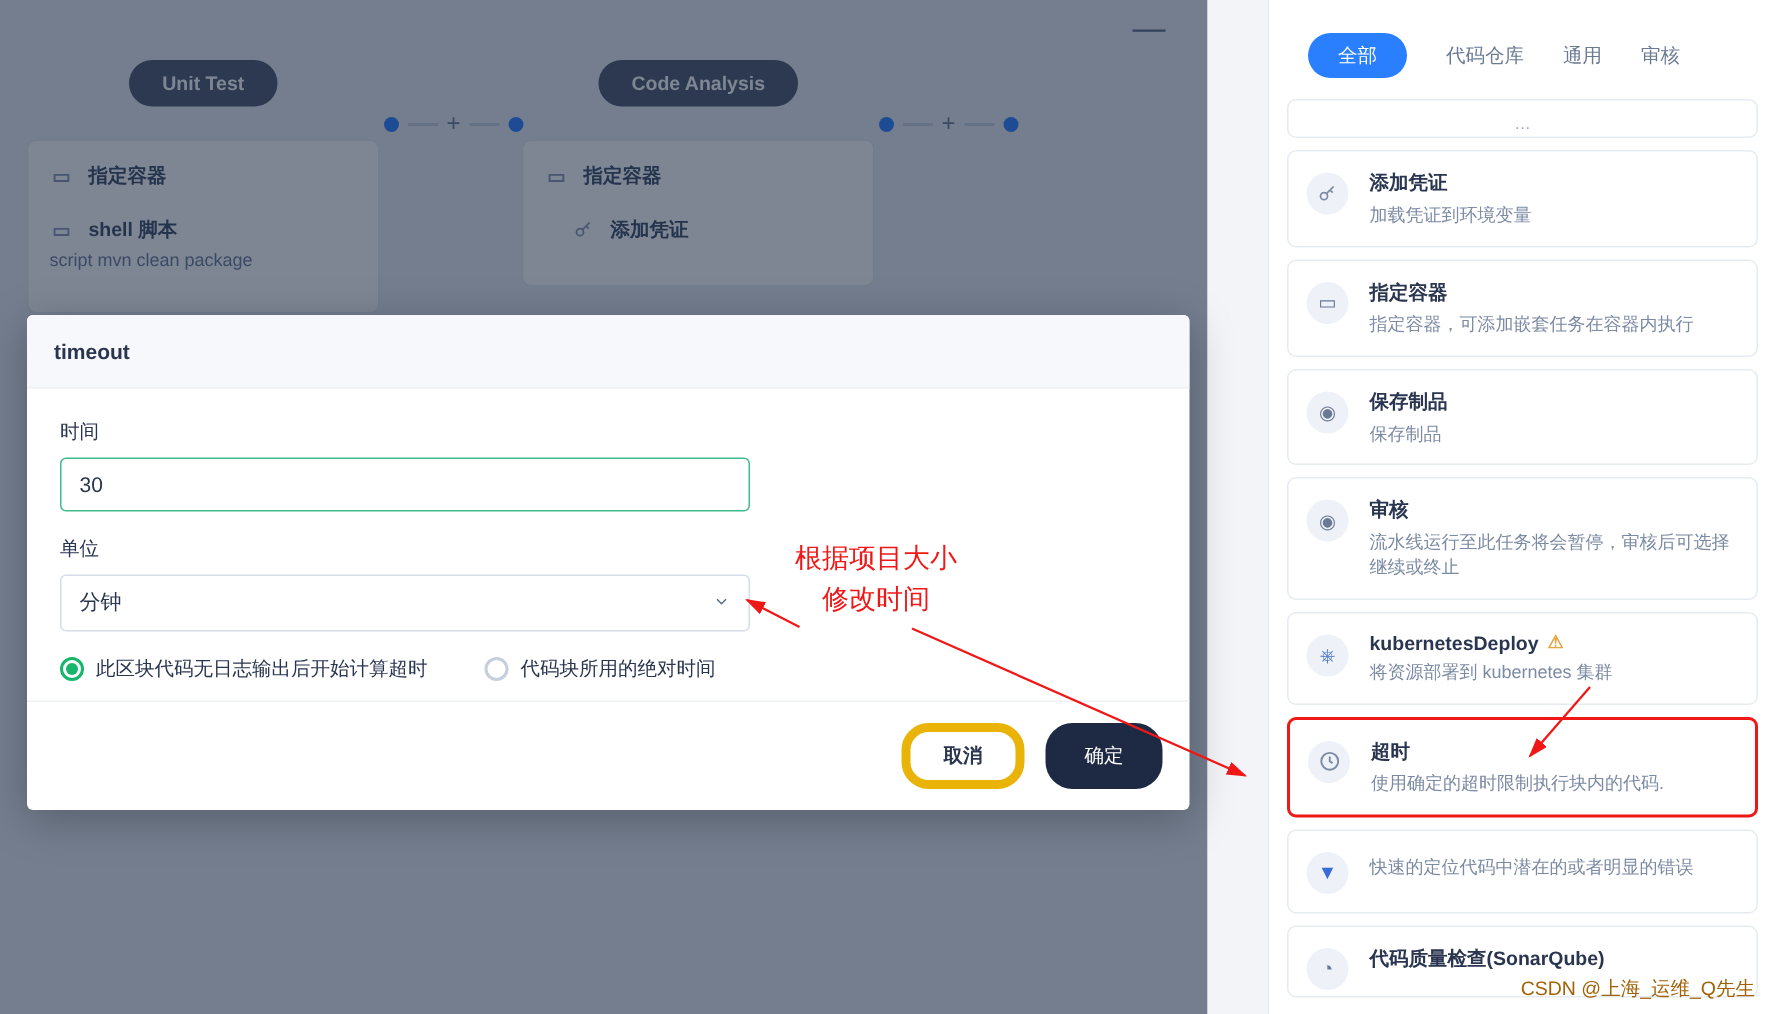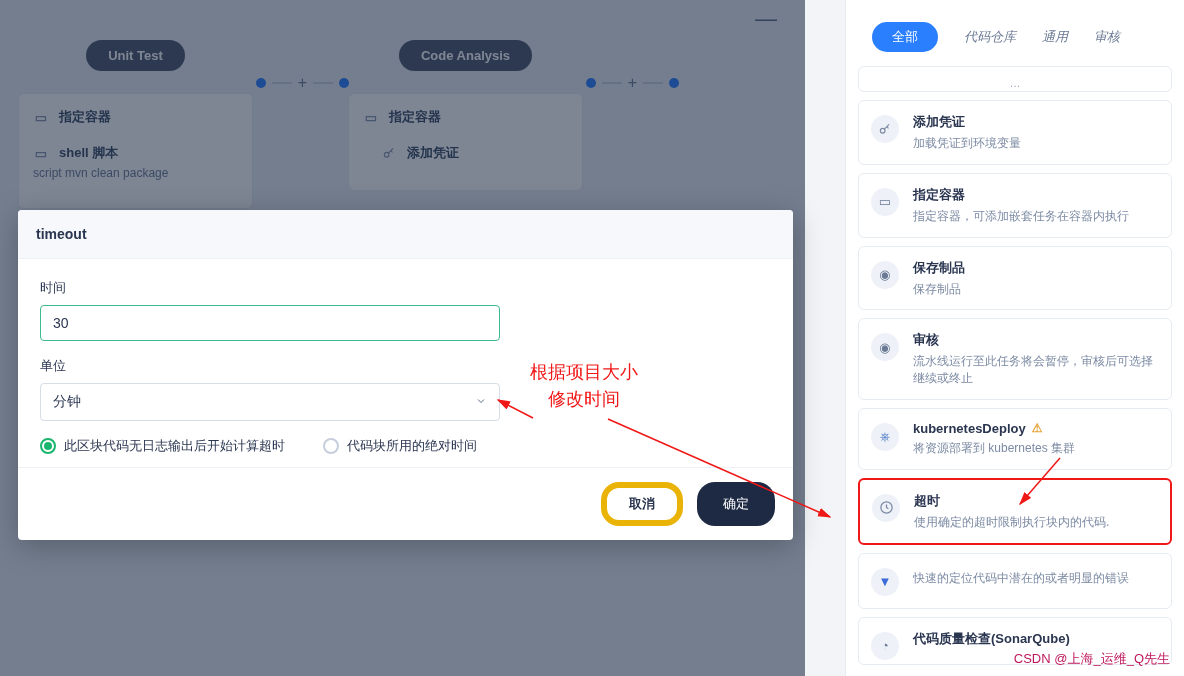--- a/index.html
+++ b/index.html
@@ -204,21 +204,21 @@
     font-size:13px;
     color:#6b7a94;
   }
   .tab-pill {
     background:#2a7fff;
     color:#fff;
     padding:6px 20px;
     border-radius:16px;
     font-weight:500;
   }
-  .tab-item { cursor:pointer;font-style:italic; }
+  .tab-item { cursor:pointer; }
   .side-list { padding: 0 12px; display:flex; flex-direction:column; gap:8px;}
   .side-card {
     border:1px solid #e6ebf2;
     border-radius:6px;
     padding:12px 14px 12px 12px;
     display:flex;
     gap:14px;
     align-items:flex-start;
     cursor:pointer;
   }
@@ -239,21 +239,21 @@
     border-radius:6px;
     height:26px;
     display:flex;align-items:flex-end;justify-content:center;
     color:#9aa6ba;font-size:11px;
     padding-bottom:2px;
   }
   .warn { color:#e6a43b; font-size:12px;}
   .watermark {
     position:absolute;
     right:14px; bottom:8px;
-    color:#be185d;
+    color:#a16207;
     font-size:13px;
     z-index:40;
   }
 </style>
 </head>
 <body>
 
 <div class="canvas">
   <span class="minus-top">—</span>
   <div class="pipeline">

